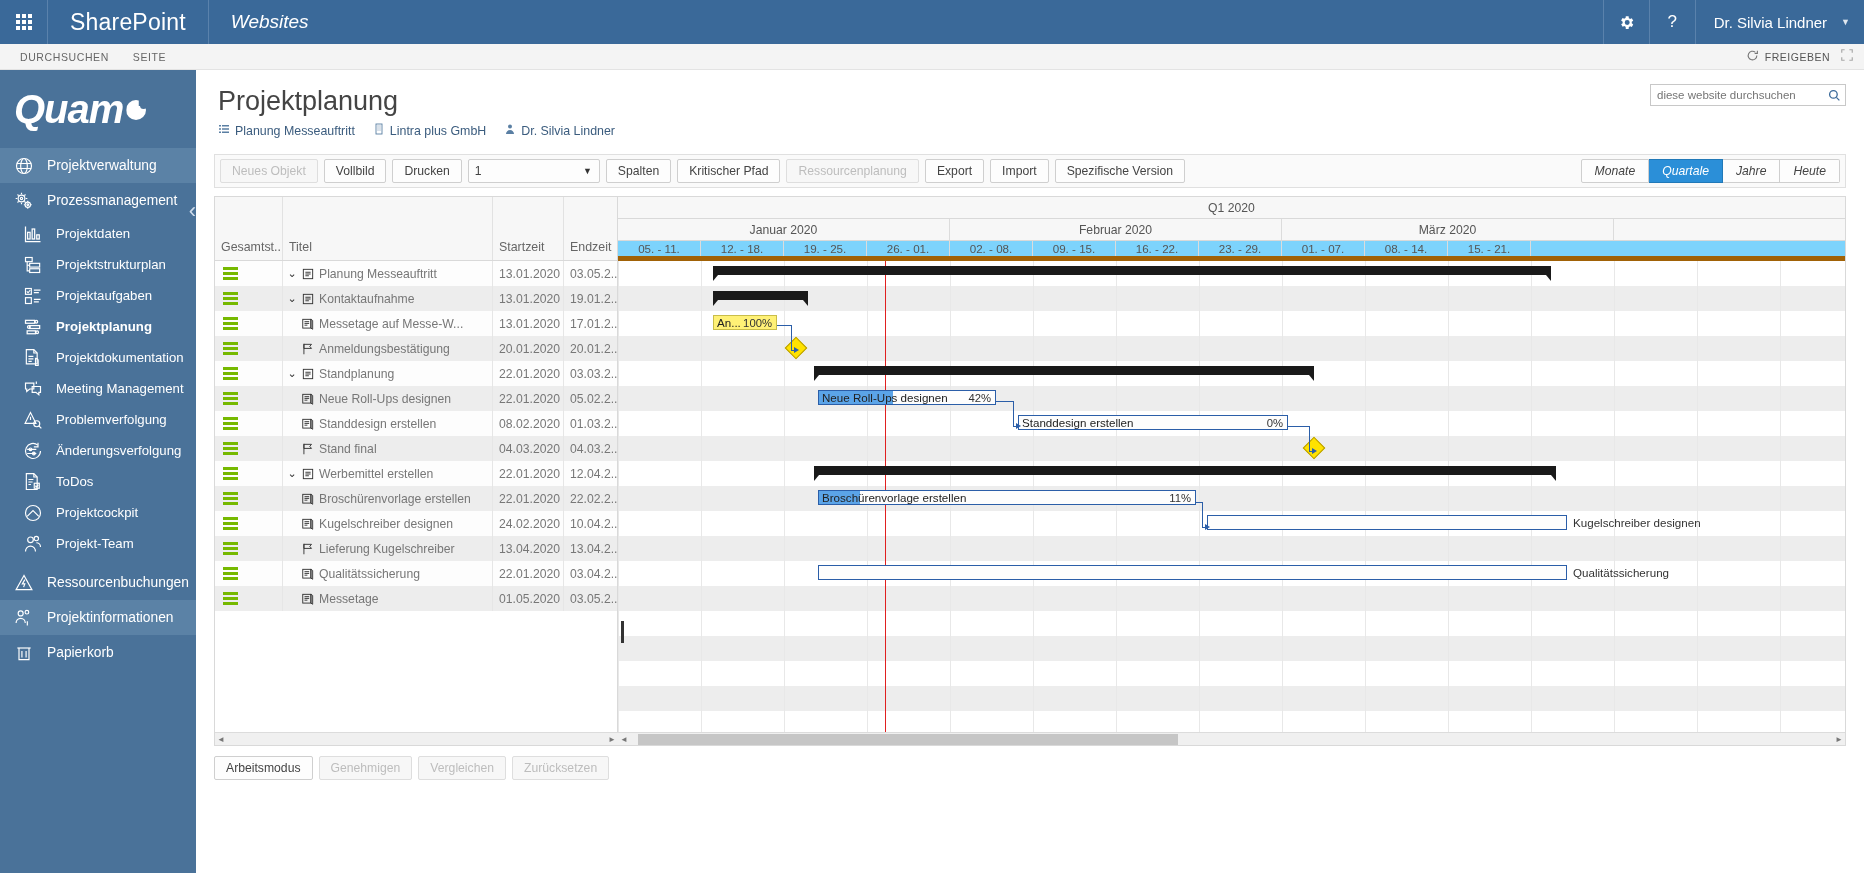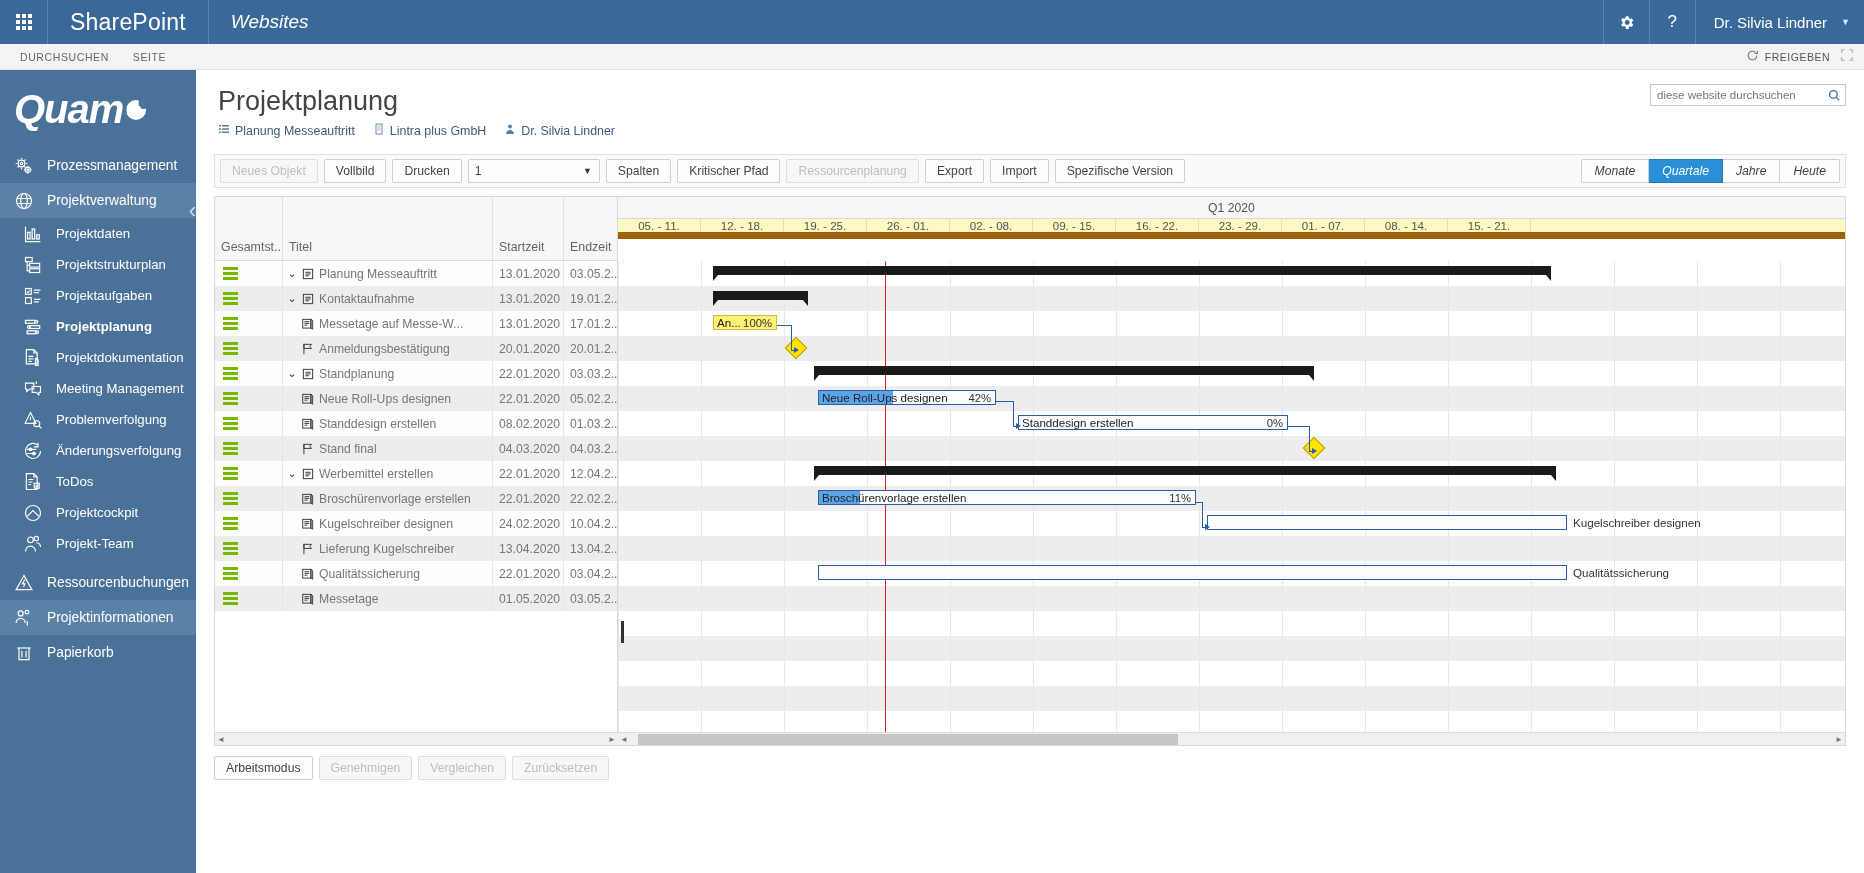--- a/index.html
+++ b/index.html
@@ -195,21 +195,21 @@
   #tl-quarter {
     height: 22px; border-bottom: 1px solid #d9d9d9; background: #f7f7f7;
     display: flex; align-items: center; justify-content: center;
     font-size: 12.2px; color: #555;
   }
   #tl-months { height: 22px; border-bottom: 1px solid #d9d9d9; background: #f7f7f7; display: flex; }
   #tl-months .m {
     display: flex; align-items: center; justify-content: center;
     font-size: 12.2px; color: #555; border-right: 1px solid #dcdcdc;
   }
-  #tl-weeks { height: 20px; border-bottom: 7px solid #a16207; background: #fef9c3; display: flex; }
+  #tl-weeks { height: 20px; border-bottom: 5px solid #a16207; background: #7dd3fc; display: flex; }
   #tl-weeks .w {
     width: 83px; flex: none; display: flex; align-items: center; justify-content: center;
     font-size: 11.6px; color: #555; border-right: 1px solid #dcdcdc;
   }
   #chart-body { position: absolute; left: 0; top: 64px; right: 0; bottom: 13px; overflow: hidden; }
   .vline { position: absolute; top: 0; bottom: 0; width: 1px; background: #e8e8e8; }
   .rowband { position: absolute; left: 0; right: 0; height: 25px; }
   .rowband.alt { background: #ededed; }
   #todayline { position: absolute; top: 0; bottom: 0; width: 1px; background: #e02020; }
 
@@ -327,42 +327,42 @@
   <div id="sidebar">
     <div id="logo">
       <span class="word">Quam</span>
       <span class="dot-mark">
           <span class="c"></span>
           <span class="d"></span>
         </span>
     </div>
     <div id="collapse-handle">‹</div>
     <div id="nav-list">
+        <div class="nav-item top active-group">
+          <span class="ico">
+            <svg viewBox="0 0 24 24" fill="none" stroke="#fff" stroke-width="1.4">
+              <circle cx="12" cy="12" r="9"></circle>
+              <ellipse cx="12" cy="12" rx="4" ry="9"></ellipse>
+              <path d="M3.5 9h17M3.5 15h17"></path>
+            </svg>
+          </span>
+          <span>Projektverwaltung</span>
+        </div>
         <div class="nav-item top">
           <span class="ico">
             <svg viewBox="0 0 24 24" fill="none" stroke="#fff" stroke-width="1.4">
               <circle cx="9" cy="9" r="4"></circle>
               <circle cx="9" cy="9" r="1.4"></circle>
               <path d="M9 2v2M9 14v2M2 9h2M14 9h2M4.2 4.2l1.4 1.4M12.4 12.4l1.4 1.4M13.8 4.2l-1.4 1.4M5.6 12.4l-1.4 1.4"></path>
               <circle cx="16.5" cy="16.5" r="3.2"></circle>
               <circle cx="16.5" cy="16.5" r="1"></circle>
               <path d="M16.5 11.8v1.3M16.5 20v1.3M11.8 16.5h1.3M20 16.5h1.3"></path>
             </svg>
           </span>
           <span>Prozessmanagement</span>
-        </div>
-        <div class="nav-item top active-group">
-          <span class="ico">
-            <svg viewBox="0 0 24 24" fill="none" stroke="#fff" stroke-width="1.4">
-              <circle cx="12" cy="12" r="9"></circle>
-              <ellipse cx="12" cy="12" rx="4" ry="9"></ellipse>
-              <path d="M3.5 9h17M3.5 15h17"></path>
-            </svg>
-          </span>
-          <span>Projektverwaltung</span>
         </div>
         <div class="nav-item sub">
           <span class="ico">
             <svg viewBox="0 0 24 24" fill="none" stroke="#fff" stroke-width="1.5">
               <path d="M3 3v18h18"></path>
               <rect x="5.5" y="10" width="3" height="8"></rect>
               <rect x="11" y="6" width="3" height="12"></rect>
               <rect x="16.5" y="13" width="3" height="5"></rect>
             </svg>
           </span>
@@ -864,20 +864,25 @@
           </div>
         <div id="grid-hscroll">
           <div class="arrowl">◄</div>
           <div class="track"></div>
           <div class="arrowr">►</div>
         </div>
       </div>
 
       <div id="chart-side">
         <div id="tl-quarter">Q1 2020</div>
+        <div id="tl-months">
+            <div class="m" style="width: 332px; flex: 0 0 auto;">Januar 2020</div>
+            <div class="m" style="width: 332px; flex: 0 0 auto;">Februar 2020</div>
+            <div class="m" style="width: 332px; flex: 0 0 auto;">März 2020</div>
+          </div>
         <div id="tl-weeks">
             <div class="w">05. - 11.</div>
             <div class="w">12. - 18.</div>
             <div class="w">19. - 25.</div>
             <div class="w">26. - 01.</div>
             <div class="w">02. - 08.</div>
             <div class="w">09. - 15.</div>
             <div class="w">16. - 22.</div>
             <div class="w">23. - 29.</div>
             <div class="w">01. - 07.</div>

